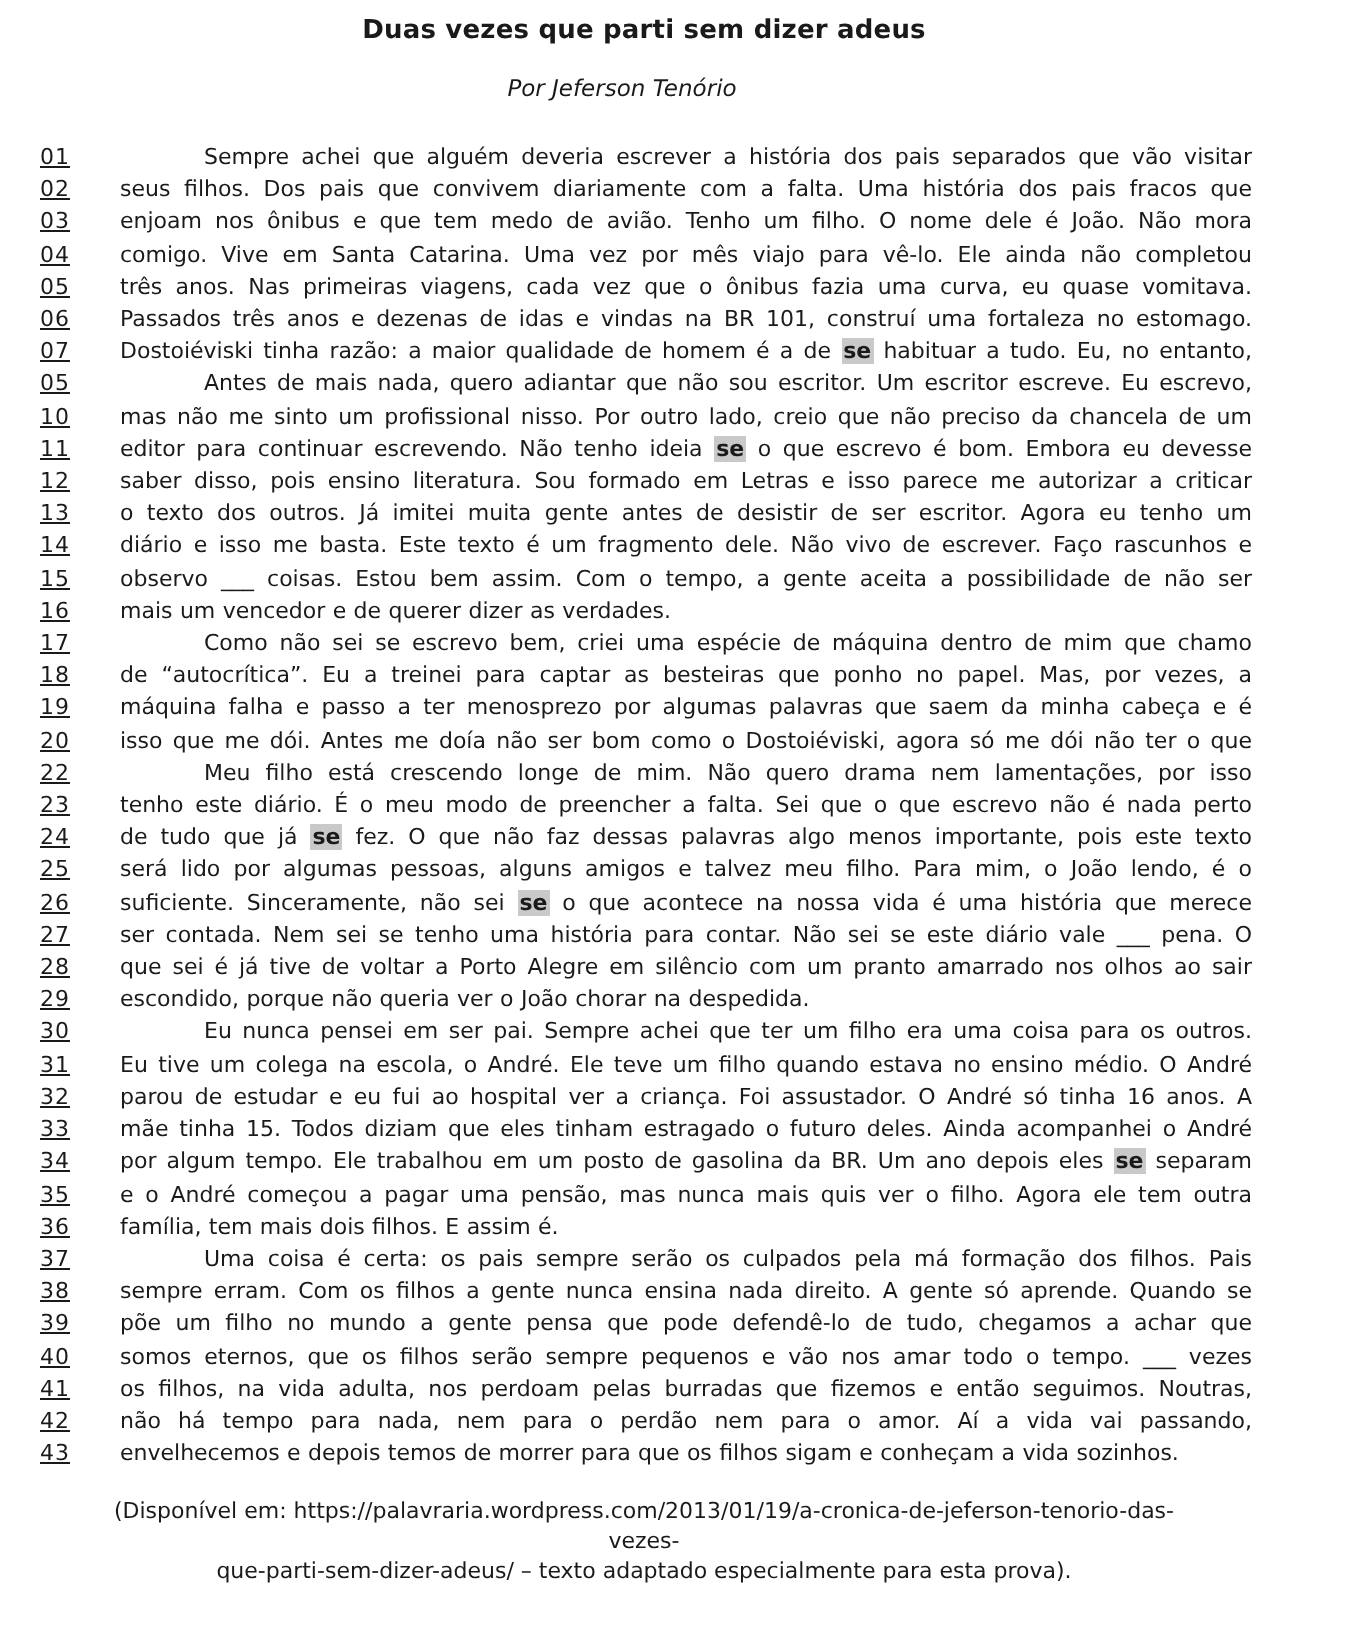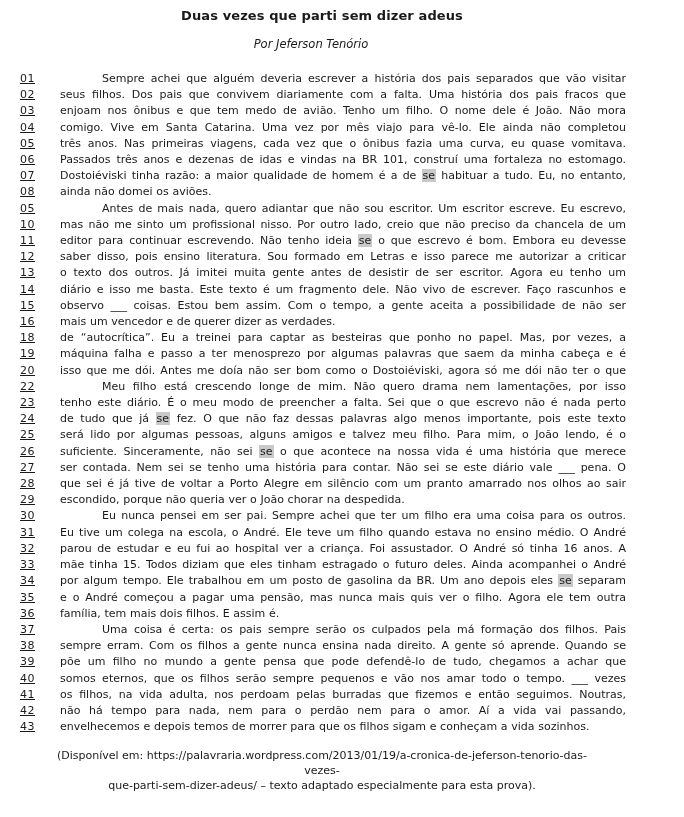--- a/index.html
+++ b/index.html
@@ -39,21 +39,21 @@
     display: block;
     margin-left: 14px;
     text-align: justify;
     text-align-last: justify;
     text-justify: inter-word;
     word-spacing: 0.2px;
   }
   .line.end .txt { text-align-last: left; }
   .txt.indent { text-indent: 42px; }
   .hl {
-    font-weight: normal;
+    font-weight: bold;
     background: var(--hl, #c9c9c9);
     padding: 0 1px;
   }
   .footer {
     margin-top: 13px;
     text-align: center;
     font-size: 11px;
     line-height: 15px;
     padding: 0 42px;
   }
@@ -86,24 +86,20 @@
         <span class="txt"><span>três anos. Nas primeiras viagens, cada vez que o ônibus fazia uma curva, eu quase vomitava.</span></span>
       </div>
       <div class="line">
         <span class="num">06</span>
         <span class="txt"><span>Passados três anos e dezenas de idas e vindas na BR 101, construí uma fortaleza no estomago.</span></span>
       </div>
       <div class="line">
         <span class="num">07</span>
         <span class="txt"><span>Dostoiéviski tinha razão: a maior qualidade de homem é a de </span><span class="hl">se</span><span> habituar a tudo. Eu, no entanto,</span></span>
       </div>
-      <div class="line end">
-        <span class="num">08</span>
-        <span class="txt"><span>ainda não domei os aviões.</span></span>
-      </div>
       <div class="line">
         <span class="num">05</span>
         <span class="txt indent"><span>Antes de mais nada, quero adiantar que não sou escritor. Um escritor escreve. Eu escrevo,</span></span>
       </div>
       <div class="line">
         <span class="num">10</span>
         <span class="txt"><span>mas não me sinto um profissional nisso. Por outro lado, creio que não preciso da chancela de um</span></span>
       </div>
       <div class="line">
         <span class="num">11</span>
@@ -121,20 +117,24 @@
         <span class="num">14</span>
         <span class="txt"><span>diário e isso me basta. Este texto é um fragmento dele. Não vivo de escrever. Faço rascunhos e</span></span>
       </div>
       <div class="line">
         <span class="num">15</span>
         <span class="txt"><span>observo ___ coisas. Estou bem assim. Com o tempo, a gente aceita a possibilidade de não ser</span></span>
       </div>
       <div class="line end">
         <span class="num">16</span>
         <span class="txt"><span>mais um vencedor e de querer dizer as verdades.</span></span>
+      </div>
+      <div class="line">
+        <span class="num">17</span>
+        <span class="txt indent"><span>Como não sei se escrevo bem, criei uma espécie de máquina dentro de mim que chamo</span></span>
       </div>
       <div class="line">
         <span class="num">18</span>
         <span class="txt"><span>de “autocrítica”. Eu a treinei para captar as besteiras que ponho no papel. Mas, por vezes, a</span></span>
       </div>
       <div class="line">
         <span class="num">19</span>
         <span class="txt"><span>máquina falha e passo a ter menosprezo por algumas palavras que saem da minha cabeça e é</span></span>
       </div>
       <div class="line">

